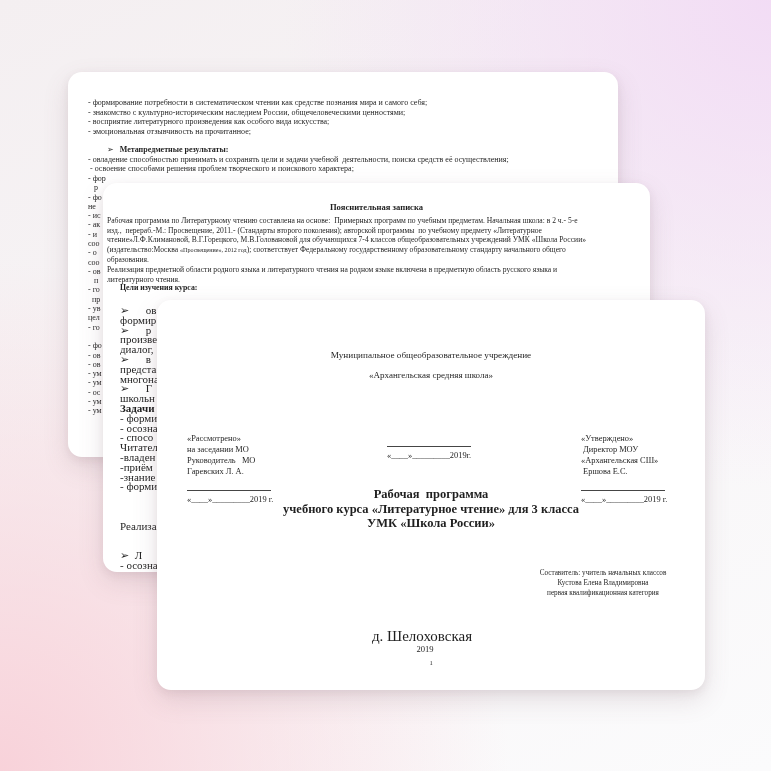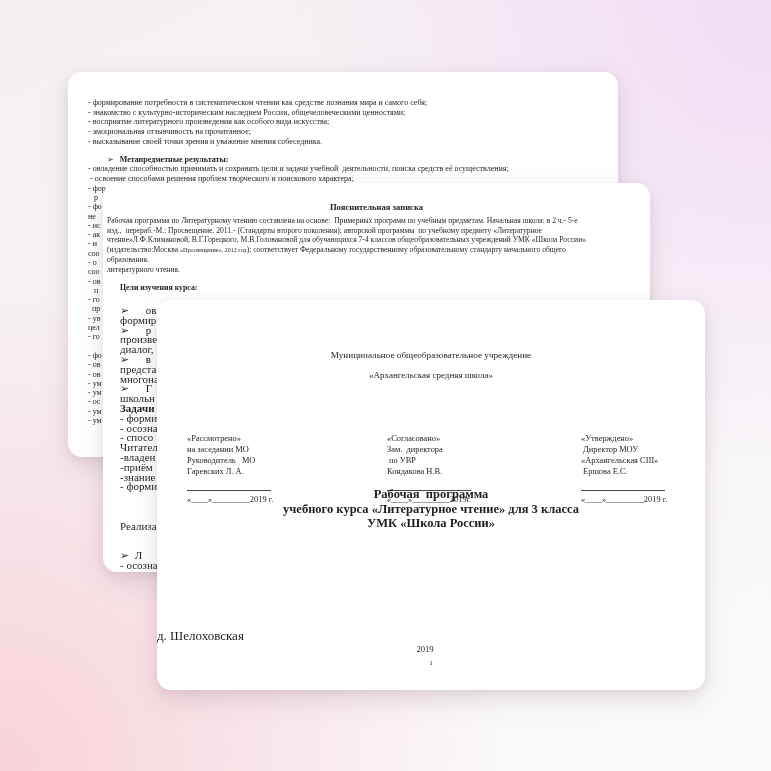--- a/index.html
+++ b/index.html
@@ -44,37 +44,36 @@
   .f-org1 { position:absolute; top:50px; left:0; width:100%; text-align:center; font-size:9.2px; white-space:pre; }
   .f-org2 { position:absolute; top:70px; left:0; width:100%; text-align:center; font-size:9px; white-space:pre; }
   .appr-col { position:absolute; top:101px; font-size:8.4px; line-height:11px;margin-top:32px; }
   .appr-col .line { white-space:pre; }
   .appr-1 { left:30px; }
   .appr-2 { left:230px; }
   .appr-3 { left:424px; }
   .sig-line { width:84px; border-top:1px solid #454545; margin-top:13px; margin-bottom:3px; height:0; }
   .f-title { position:absolute; top:187px; left:0; width:100%; text-align:center; font-weight:bold; font-size:12.5px; line-height:14.5px; }
   .f-composer { position:absolute; left:370px; top:269px; width:152px; text-align:center; font-size:7.2px; line-height:9.8px; }
-  .f-place { position:absolute; top:328px; left:0; right:18px; font-size:13px; }
+  .f-place { position:absolute; top:328px; left:0; right:18px; text-align:center; font-size:15px; }
   .f-year  { position:absolute; top:344px; left:0; right:12px; text-align:center; font-size:8.6px; }
   .f-pagenum { position:absolute; top:359px; left:0; right:0; text-align:center; font-size:6.5px; }
 </style>
 </head>
 <body>
 
 <div class="stage">
 
   <div class="page page-back">
     <div class="bp-flow">
       <div>
           <div class="line">- формирование потребности в систематическом чтении как средстве познания мира и самого себя;</div>
           <div class="line">- знакомство с культурно-историческим наследием России, общечеловеческими ценностями;</div>
           <div class="line">- восприятие литературного произведения как особого вида искусства;</div>
           <div class="line">- эмоциональная отзывчивость на прочитанное;</div>
-          <div class="line">- высказывание своей точки зрения и уважение мнения собеседника.</div>
         </div>
       <div class="spacer"></div>
       <div class="bp-heading line">➢   Метапредметные результаты:</div>
       <div>
           <div class="line">- овладение способностью принимать и сохранять цели и задачи учебной  деятельности, поиска средств её осуществления;</div>
           <div class="line"> - освоение способами решения проблем творческого и поискового характера;</div>
         </div>
       <div>
           <div class="fline">- фор</div>
           <div class="fline">   р</div>
@@ -107,20 +106,21 @@
   </div>
 
   <div class="page page-middle">
     <div class="m-title">Пояснительная записка</div>
     <div class="m-para">
         <div class="pline">Рабочая программа по Литературному чтению составлена на основе:  Примерных программ по учебным предметам. Начальная школа: в 2 ч.- 5-е</div>
         <div class="pline">изд.,  перераб.-М.: Просвещение, 2011.- (Стандарты второго поколения); авторской программы  по учебному предмету «Литературное</div>
         <div class="pline">чтение»Л.Ф.Климановой, В.Г.Горецкого, М.В.Головановой для обучающихся 7-4 классов общеобразовательных учреждений УМК «Школа России»</div>
         <div class="pline"><span>(издательство:Москва </span><span class="sm">«Просвещение», 2012 год</span><span>); соответствует Федеральному государственному образовательному стандарту начального общего</span></div>
         <div class="pline">образования.</div>
+        <div class="pline">Реализация предметной области родного языка и литературного чтения на родном языке включена в предметную область русского языка и</div>
         <div class="pline">литературного чтения.</div>
       </div>
     <div class="m-goals">Цели изучения курса:</div>
     <div class="m-frag">
         <div class="mfline line">➢      ов</div>
         <div class="mfline line">формир</div>
         <div class="mfline line">➢      р</div>
         <div class="mfline line">произве</div>
         <div class="mfline line">диалог,</div>
         <div class="mfline line">➢      в</div>
@@ -156,45 +156,44 @@
       <div>
           <div class="line">«Рассмотрено»</div>
           <div class="line">на заседании МО</div>
           <div class="line">Руководитель   МО</div>
           <div class="line">Гаревских Л. А.</div>
         </div>
       <div class="sig-line"></div>
       <div class="line">«____»_________2019 г.</div>
     </div>
     <div class="appr-col appr-2">
-      <div>
-          <div class="line">«Согласовано»</div>
-          <div class="line">Зам.  директора</div>
-          <div class="line"> по УВР</div>
-          <div class="line">Кондакова Н.В.</div>
-        </div>
       <div class="sig-line"></div>
       <div class="line">«____»_________2019г.</div>
     </div>
     <div class="appr-col appr-3">
       <div>
           <div class="line">«Утверждено»</div>
           <div class="line"> Директор МОУ</div>
           <div class="line">«Архангельская СШ»</div>
           <div class="line"> Ершова Е.С.</div>
         </div>
       <div class="sig-line"></div>
       <div class="line">«____»_________2019 г.</div>
     </div>
 
     <div class="f-title">
         <div class="line">Рабочая  программа</div>
         <div class="line">учебного курса «Литературное чтение» для 3 класса</div>
         <div class="line">УМК «Школа России»</div>
       </div>
 
+    <div class="f-composer">
+        <div class="line">Составитель: учитель начальных классов</div>
+        <div class="line">Кустова Елена Владимировна</div>
+        <div class="line">первая квалификационная категория</div>
+      </div>
 
     <div class="f-place">д. Шелоховская</div>
     <div class="f-year">2019</div>
     <div class="f-pagenum">1</div>
   </div>
 
 </div>
 
 </body></html>

